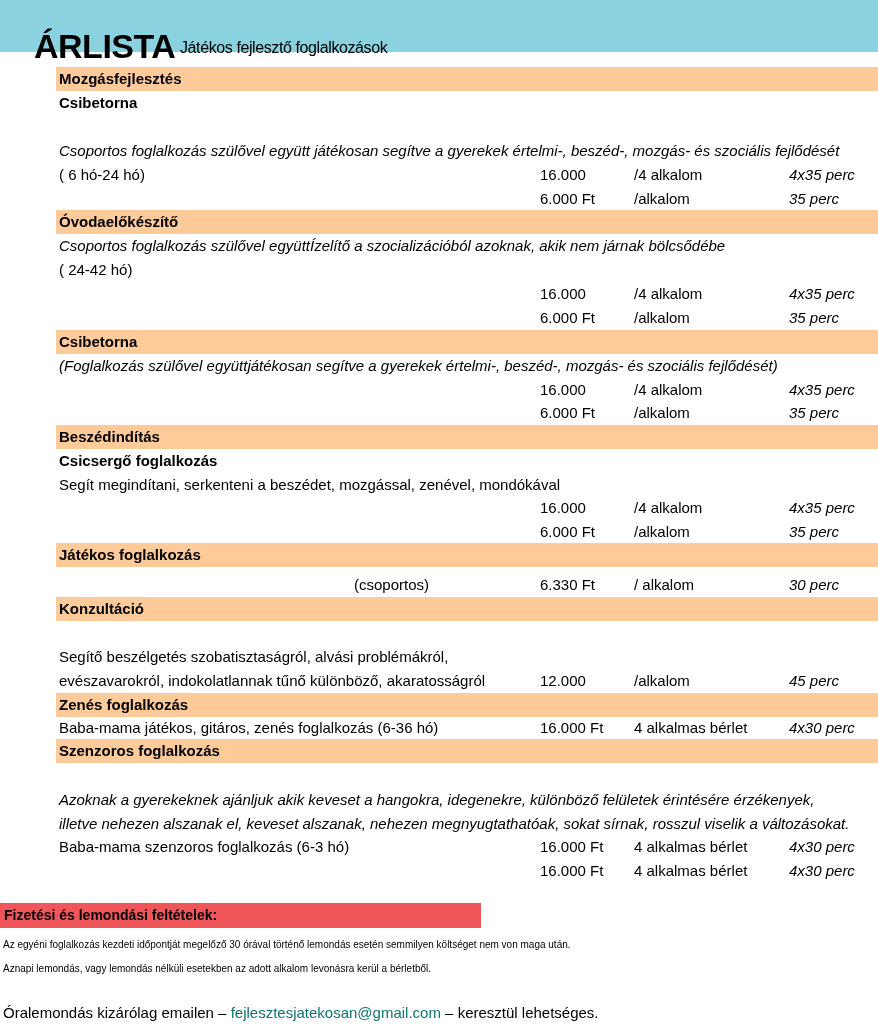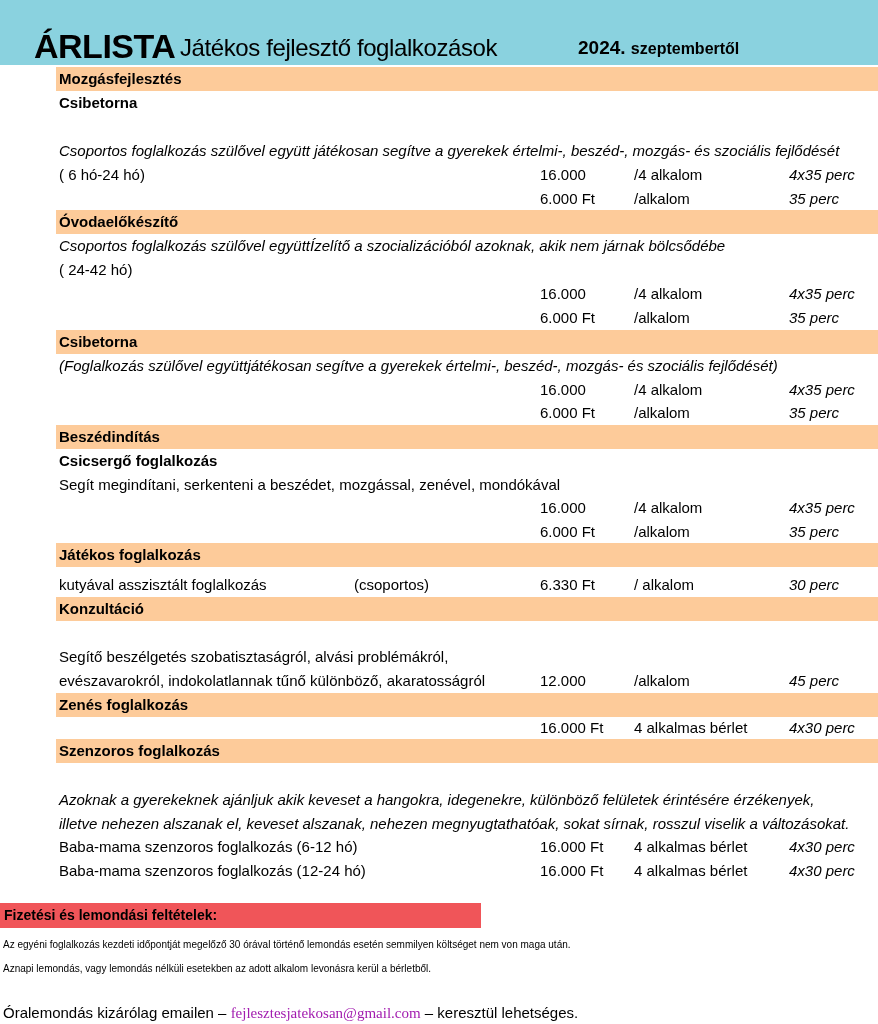--- a/index.html
+++ b/index.html
@@ -1,45 +1,44 @@
 <!DOCTYPE html>
 <html><head>
 <meta charset="utf-8">
 <style>
   html, body { margin: 0; padding: 0; background: #ffffff; }
   body { width: 878px; height: 1024px; position: relative; overflow: hidden;
          font-family: "Liberation Sans", sans-serif; color: #000; }
-  .header { position: absolute; left: 0; top: 0; width: 878px; height: 65px; background: #8ad2df; }
+  .header { position: absolute; left: 0; top: 0; width: 878px; height: 52px; background: #8ad2df; }
   .h-main { position: absolute; left: 34px; top: 26px; font-size: 34px; font-weight: bold; letter-spacing: -0.5px; line-height: 40px; }
-  .h-sub  { position: absolute; left: 180px; top: 33px; font-size: 24px; line-height: 30px; letter-spacing: -0.4px; }
+  .h-sub  { position: absolute; left: 180px; top: 33px; font-size: 16px; line-height: 30px; letter-spacing: -0.4px; }
   .h-date { position: absolute; left: 578px; top: 36px; font-size: 19px; font-weight: bold; line-height: 24px; }
   .h-date .small { font-size: 16px; }
   .row { position: absolute; left: 11px; width: 878px; height: 24px; font-size: 15px; line-height: 24px; white-space: nowrap; margin-left: 45px; }
   .band { background: #fdcb9a; font-weight: bold; }
   .cell { position: absolute; top: 0; }
   .c0 { left: 3px; }
   .c-mid { left: 298px; }
   .c-price { left: 484px; }
   .c-unit { left: 578px; }
   .c-dur { left: 733px; font-style: italic; }
   .bold { font-weight: bold; }
   .it { font-style: italic; }
   .fee-box { position: absolute; left: 0; top: 903px; width: 481px; height: 25px; background: #f05559; font-weight: bold; font-size: 14px; line-height: 25px; }
   .fee-box span { padding-left: 4px; }
   .note { position: absolute; left: 3px; font-size: 10px; line-height: 14px; white-space: nowrap; }
   .footer { position: absolute; left: 3px; top: 1003px; font-size: 15px; line-height: 20px; white-space: nowrap; }
-  .email { color: #a21caf; font-family: Liberation Serif, serif; }
+  .email { color: #0f766e; }
 </style>
 </head>
 <body>
 
 <div class="header">
   <span class="h-main">ÁRLISTA</span>
   <span class="h-sub">Játékos fejlesztő foglalkozások</span>
-  <span class="h-date"><span>2024.</span> <span class="small">szeptembertől</span></span>
 </div>
 
 <div class="row band" style="top:67px">
     <span class="cell c0">Mozgásfejlesztés</span>
   </div>
 <div class="row" style="top:91px">
     <span class="cell c0 bold">Csibetorna</span>
   </div>
 <div class="row" style="top:139px">
     <span class="cell c0 it"> Csoportos foglalkozás szülővel együtt játékosan segítve a gyerekek értelmi-, beszéd-, mozgás- és szociális fejlődését</span>
@@ -110,21 +109,20 @@
 <div class="row" style="top:520px">
   <span class="cell c-price">6.000 Ft</span>
   <span class="cell c-unit">/alkalom</span>
   <span class="cell c-dur">35 perc</span>
 </div>
 
 <div class="row band" style="top:543px">
     <span class="cell c0">Játékos foglalkozás</span>
   </div>
 <div class="row" style="top:573px">
-  <span class="cell c0">kutyával asszisztált foglalkozás</span>
   <span class="cell c-mid">(csoportos)</span>
   <span class="cell c-price">6.330 Ft</span>
   <span class="cell c-unit">/ alkalom</span>
   <span class="cell c-dur">30 perc</span>
 </div>
 
 <div class="row band" style="top:597px">
     <span class="cell c0">Konzultáció</span>
   </div>
 <div class="row" style="top:645px">
@@ -134,42 +132,42 @@
   <span class="cell c0">evészavarokról, indokolatlannak tűnő különböző, akaratosságról</span>
   <span class="cell c-price">12.000</span>
   <span class="cell c-unit">/alkalom</span>
   <span class="cell c-dur">45 perc</span>
 </div>
 
 <div class="row band" style="top:693px">
     <span class="cell c0">Zenés foglalkozás</span>
   </div>
 <div class="row" style="top:716px">
+  <span class="cell c0">Baba-mama játékos, gitáros, zenés foglalkozás (6-36 hó)</span>
   <span class="cell c-price">16.000 Ft</span>
   <span class="cell c-unit">4 alkalmas bérlet</span>
   <span class="cell c-dur">4x30 perc</span>
 </div>
 
 <div class="row band" style="top:739px">
     <span class="cell c0">Szenzoros foglalkozás</span>
   </div>
 <div class="row" style="top:788px">
     <span class="cell c0 it">Azoknak a gyerekeknek ajánljuk akik keveset a hangokra, idegenekre, különböző felületek érintésére érzékenyek,</span>
   </div>
 <div class="row" style="top:812px">
     <span class="cell c0 it">illetve nehezen alszanak el, keveset alszanak, nehezen megnyugtathatóak, sokat sírnak, rosszul viselik a változásokat.</span>
   </div>
 <div class="row" style="top:835px">
-  <span class="cell c0">Baba-mama szenzoros foglalkozás (6-12 hó)</span>
+  <span class="cell c0">Baba-mama szenzoros foglalkozás (6-3 hó)</span>
   <span class="cell c-price">16.000 Ft</span>
   <span class="cell c-unit">4 alkalmas bérlet</span>
   <span class="cell c-dur">4x30 perc</span>
 </div>
 <div class="row" style="top:859px">
-  <span class="cell c0">Baba-mama szenzoros foglalkozás (12-24 hó)</span>
   <span class="cell c-price">16.000 Ft</span>
   <span class="cell c-unit">4 alkalmas bérlet</span>
   <span class="cell c-dur">4x30 perc</span>
 </div>
 
 <div class="fee-box"><span>Fizetési és lemondási feltételek:</span></div>
 <div class="note" style="top:938px">Az egyéni foglalkozás kezdeti időpontját megelőző 30 órával történő lemondás esetén semmilyen költséget nem von maga után.</div>
 <div class="note" style="top:962px">Aznapi lemondás, vagy lemondás nélküli esetekben az adott alkalom levonásra kerül a bérletből.</div>
 <div class="footer">
   <span>Óralemondás kizárólag emailen – </span><span class="email">fejlesztesjatekosan@gmail.com</span><span> – keresztül lehetséges.</span>

